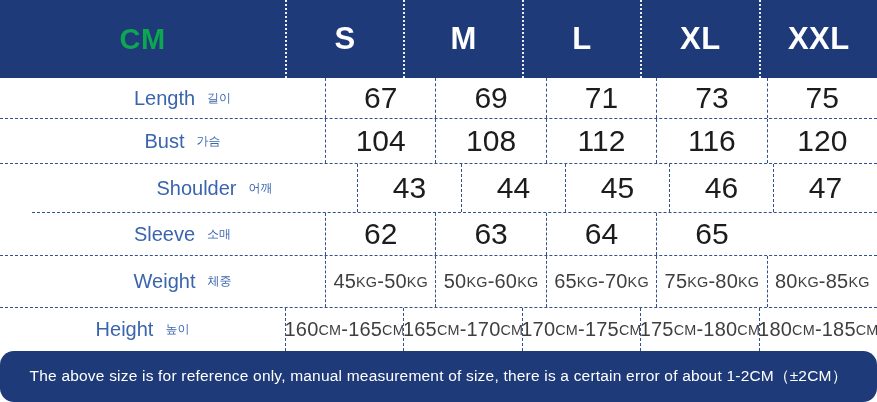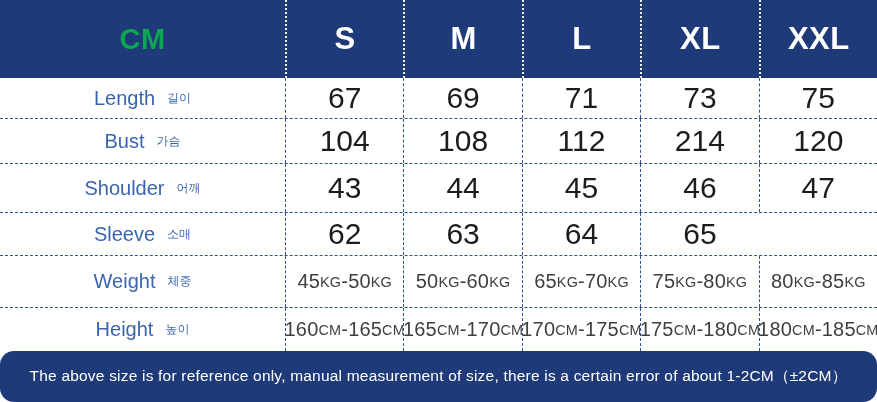--- a/index.html
+++ b/index.html
@@ -19,22 +19,22 @@
   .header-row { height:78px; background:var(--navy); }
   .hcell {
     display:flex; align-items:center; justify-content:center;
     color:#ffffff; font-weight:bold; font-size:31px;
     letter-spacing:0.5px;
   }
   .hcell.size { border-left:2px dotted rgba(255,255,255,0.92); }
   .hcell.unit-cell { color:var(--green); font-size:29px; }
   
   .data-row { background:#fff; }
-  .data-row.bordered { border-bottom:1.5px dashed var(--dash); }
-  .r0 { height:41px; } .r1 { height:45px; } .r2 { height:49px; }
+  .data-row.bordered { border-bottom:1.5px dashed var(--dash);padding-left:40px; }
+  .r0 { height:41px; } .r1 { height:45px; } .r2 { height:49px;margin-left:32px; }
   .r3 { height:43px; } .r4 { height:52px; } .r5 { height:43px; }
   .cell {
     display:flex; align-items:center; justify-content:center;
     overflow:hidden; white-space:nowrap;
   }
   .label-cell { gap:12px; }
   .label-en { color:var(--labelblue); font-size:20px; }
   .label-ko { color:var(--labelblue); font-size:12px; }
   .val { border-left:1.5px dashed var(--dash); }
   .num { font-size:30px; color:#1c1c1c; }
@@ -86,21 +86,21 @@
   </div>
 
   <div class="row data-row bordered r1">
     <div class="cell label-cell">
       <span class="label-en">Bust</span>
       <span class="label-ko">가슴</span>
     </div>
     <div class="cell val num">104</div>
     <div class="cell val num">108</div>
     <div class="cell val num">112</div>
-    <div class="cell val num">214</div>
+    <div class="cell val num">116</div>
     <div class="cell val num">120</div>
   </div>
 
   <div class="row data-row bordered r2">
     <div class="cell label-cell">
       <span class="label-en">Shoulder</span>
       <span class="label-ko">어깨</span>
     </div>
     <div class="cell val num">43</div>
     <div class="cell val num">44</div>

